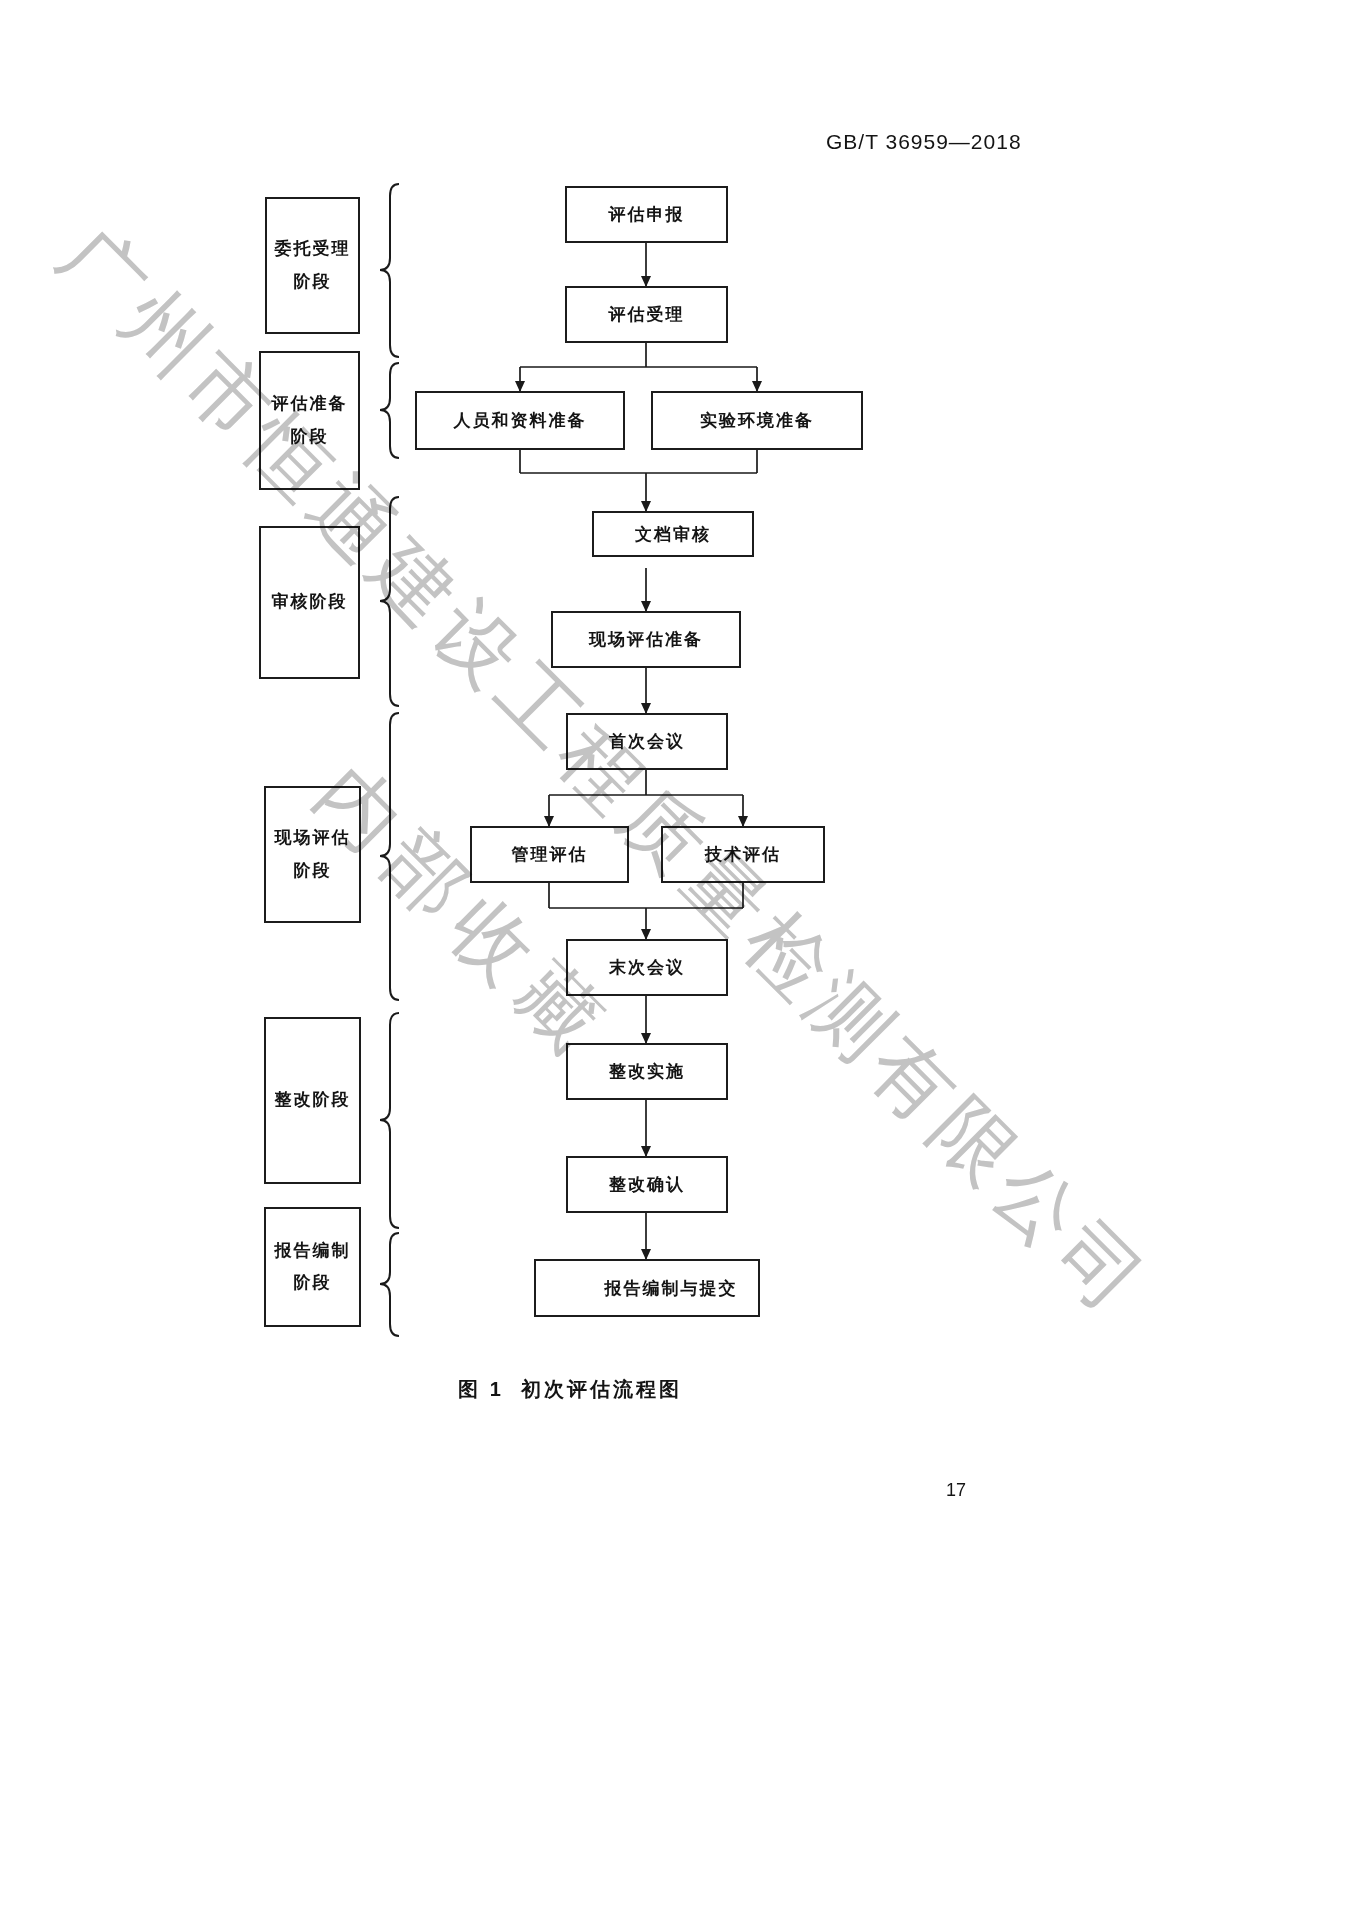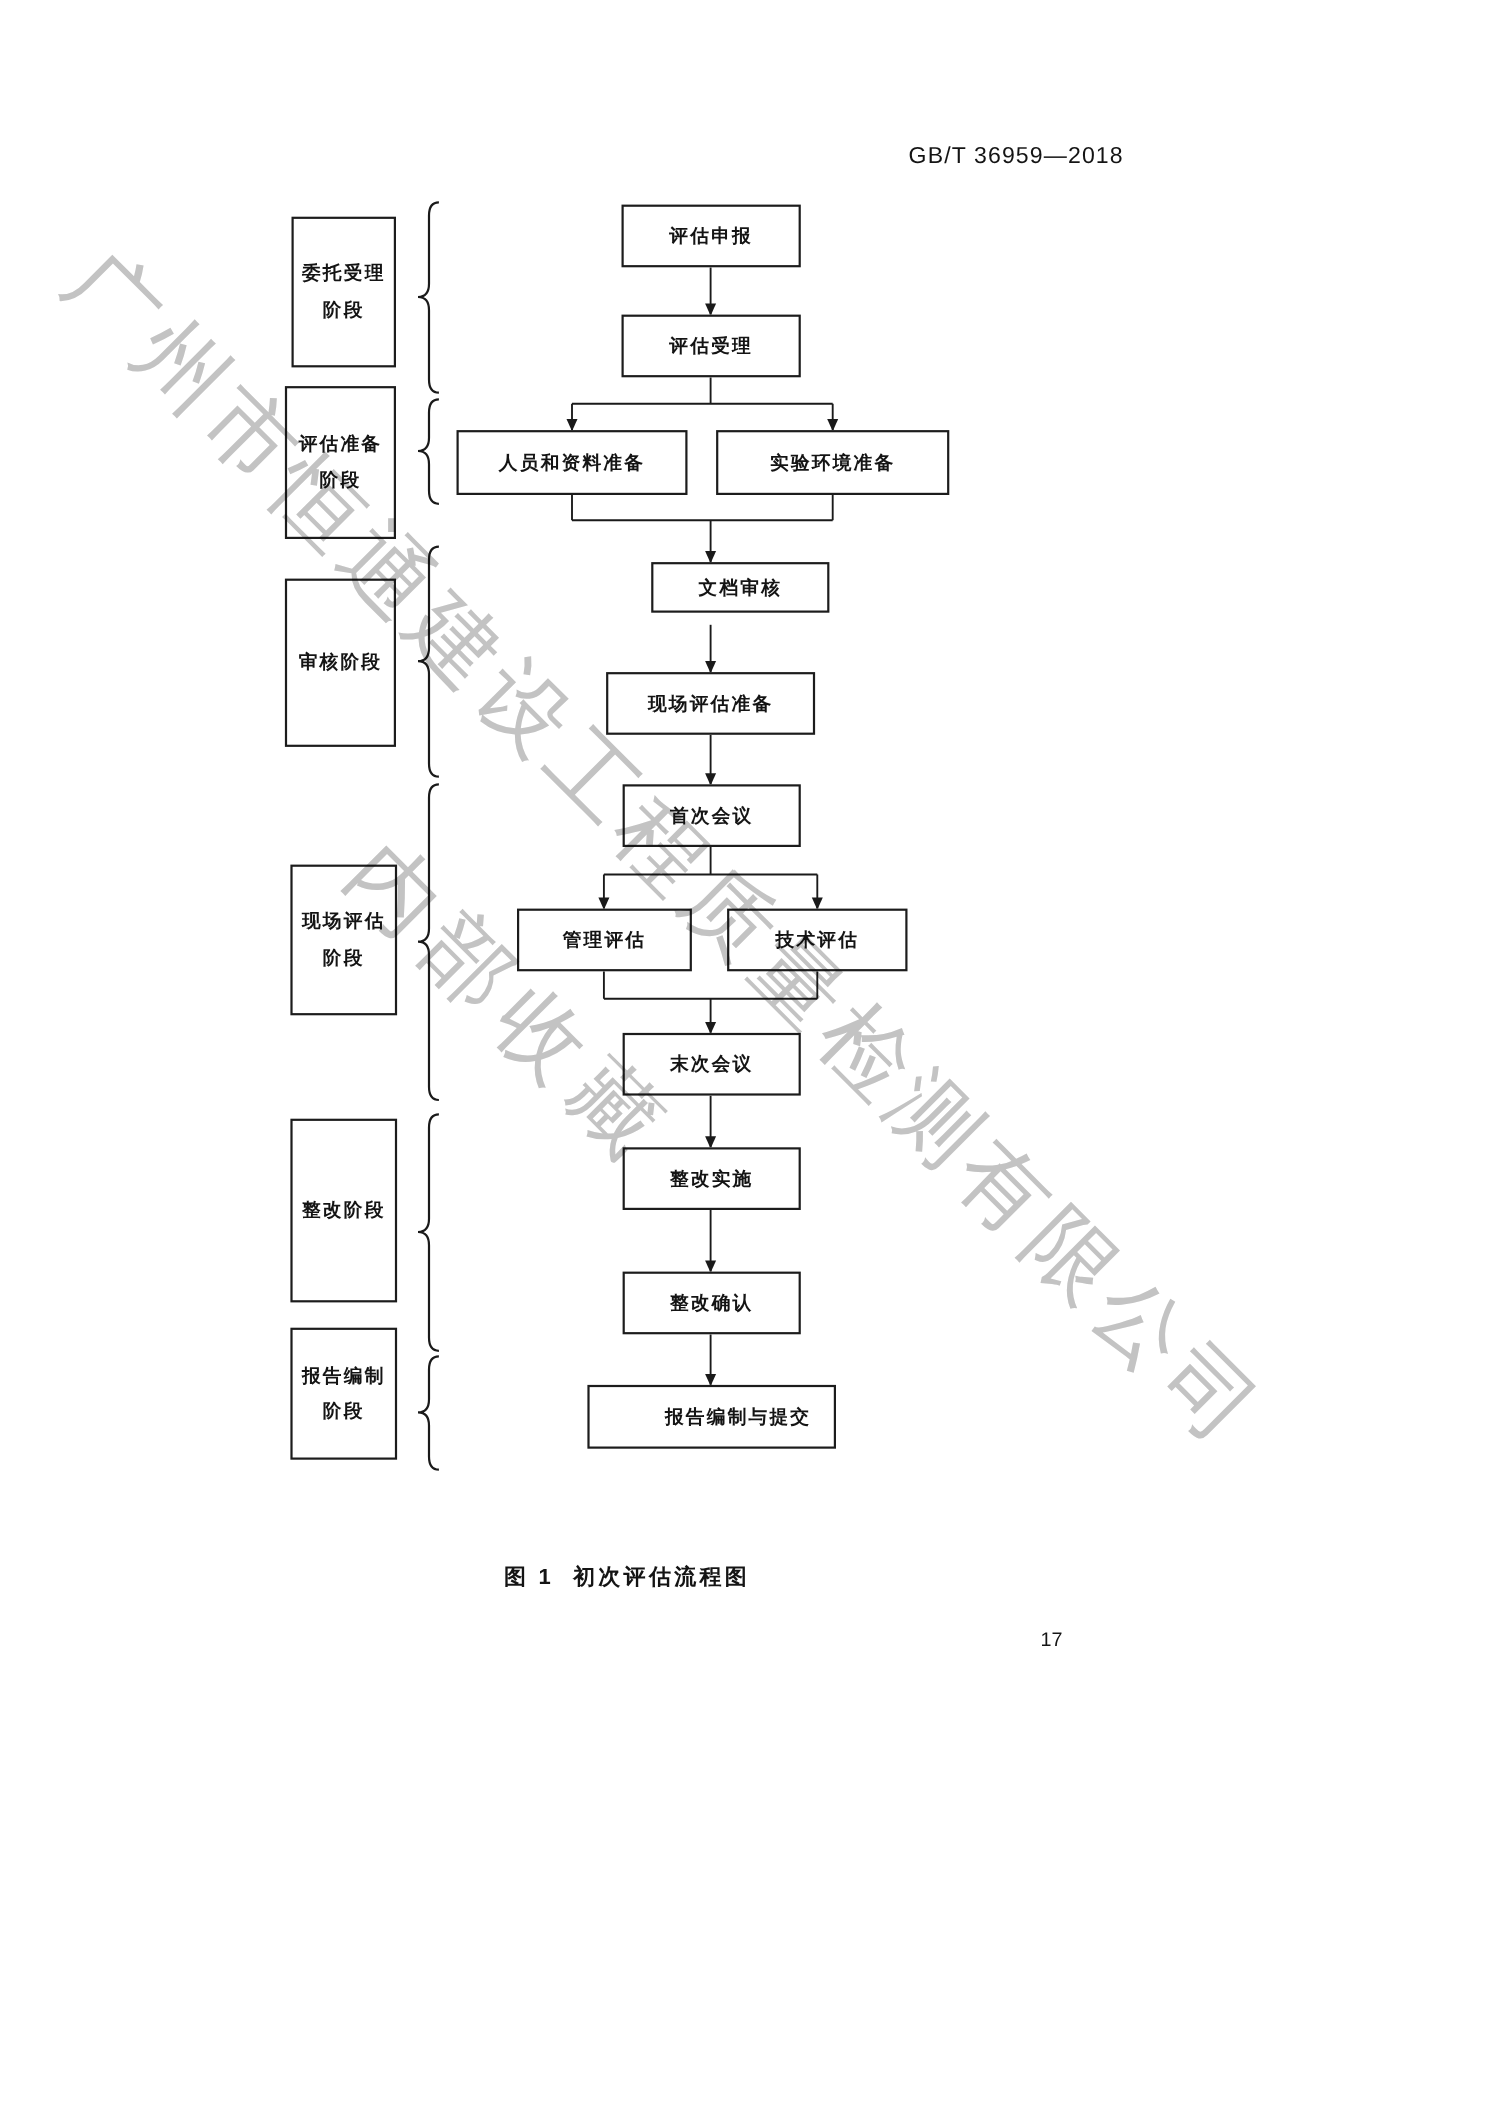--- a/index.html
+++ b/index.html
@@ -19,21 +19,21 @@
   .wm2 { left:368px; top:742px; font-size:80px; letter-spacing:14px; }
   svg.connectors { position:absolute; left:0; top:0; z-index:1; }
   .box {
     position:absolute; border:2px solid #1c1c1c; background:#ffffff; z-index:2;
     display:flex; align-items:center; justify-content:center;
     font-weight:bold; font-size:17px; letter-spacing:2px; text-align:center;
   }
   .stage { white-space:pre-line; line-height:1.9; }
   .caption {
     position:absolute; left:400px; top:1376px; width:340px; text-align:center;
-    font-size:20px; font-weight:bold; letter-spacing:3px; white-space:pre; z-index:3;margin-top:44px;
+    font-size:20px; font-weight:bold; letter-spacing:3px; white-space:pre; z-index:3;
   }
   .page-number {
     position:absolute; left:946px; top:1470px; font-size:18px; z-index:3;margin-top:10px;
   }
 </style>
 </head>
 <body>
 
 <div class="page">
 

